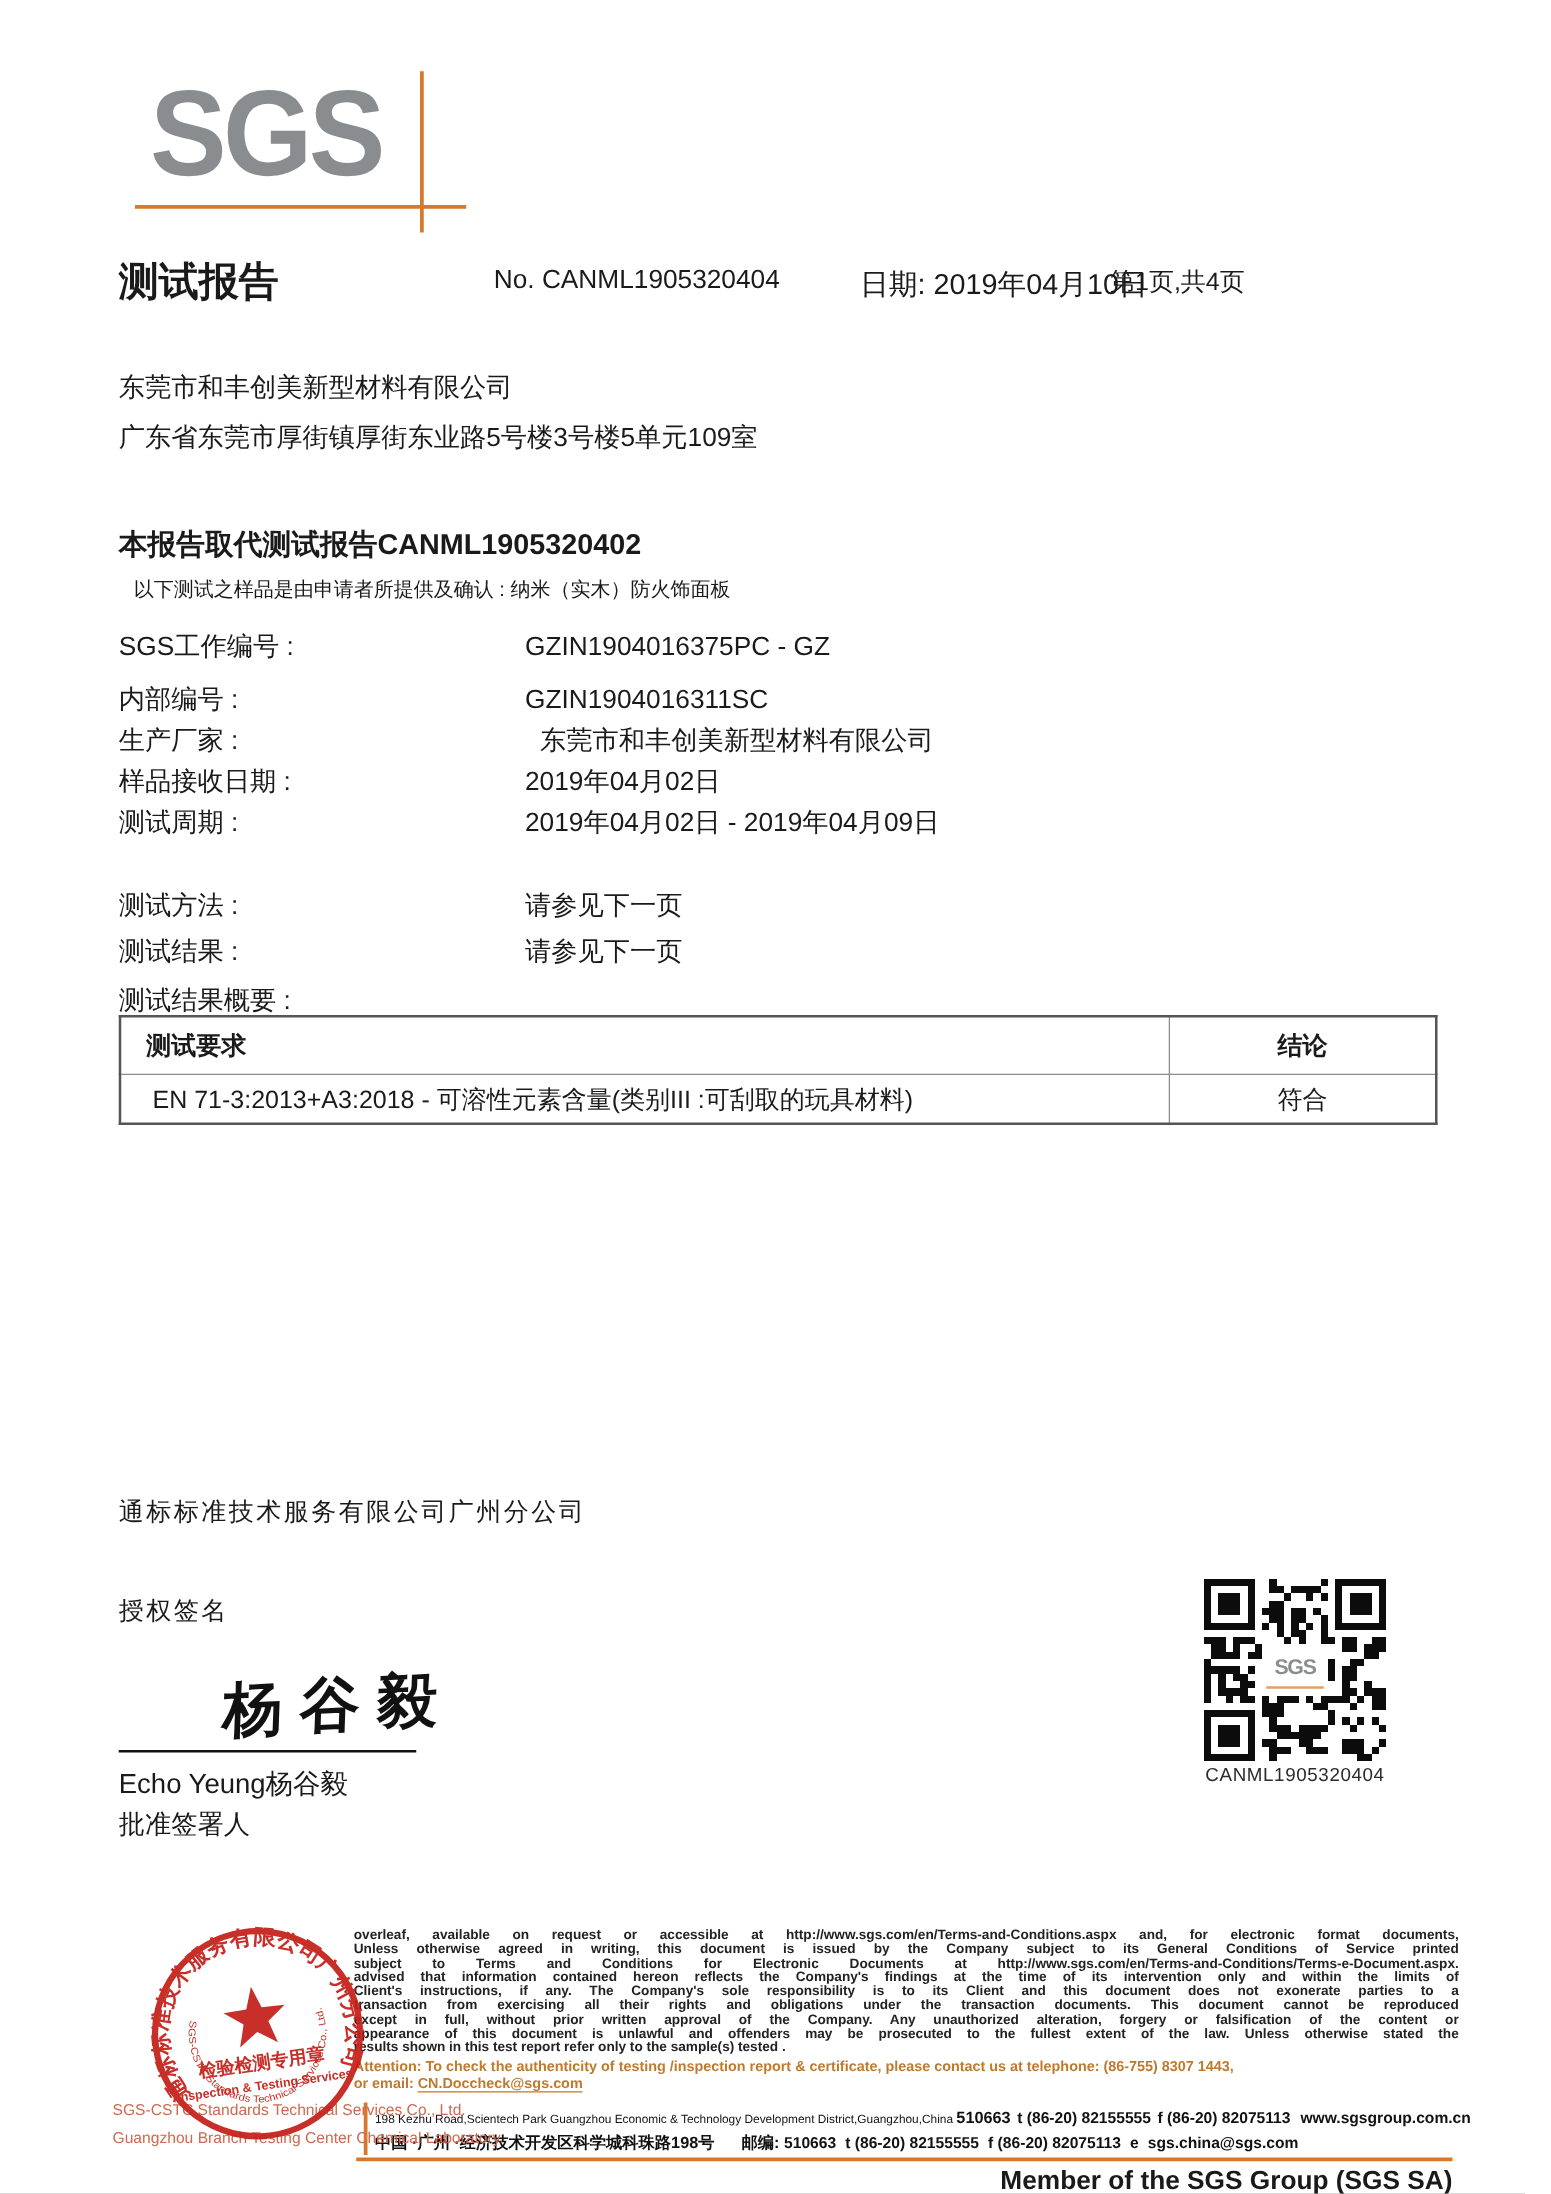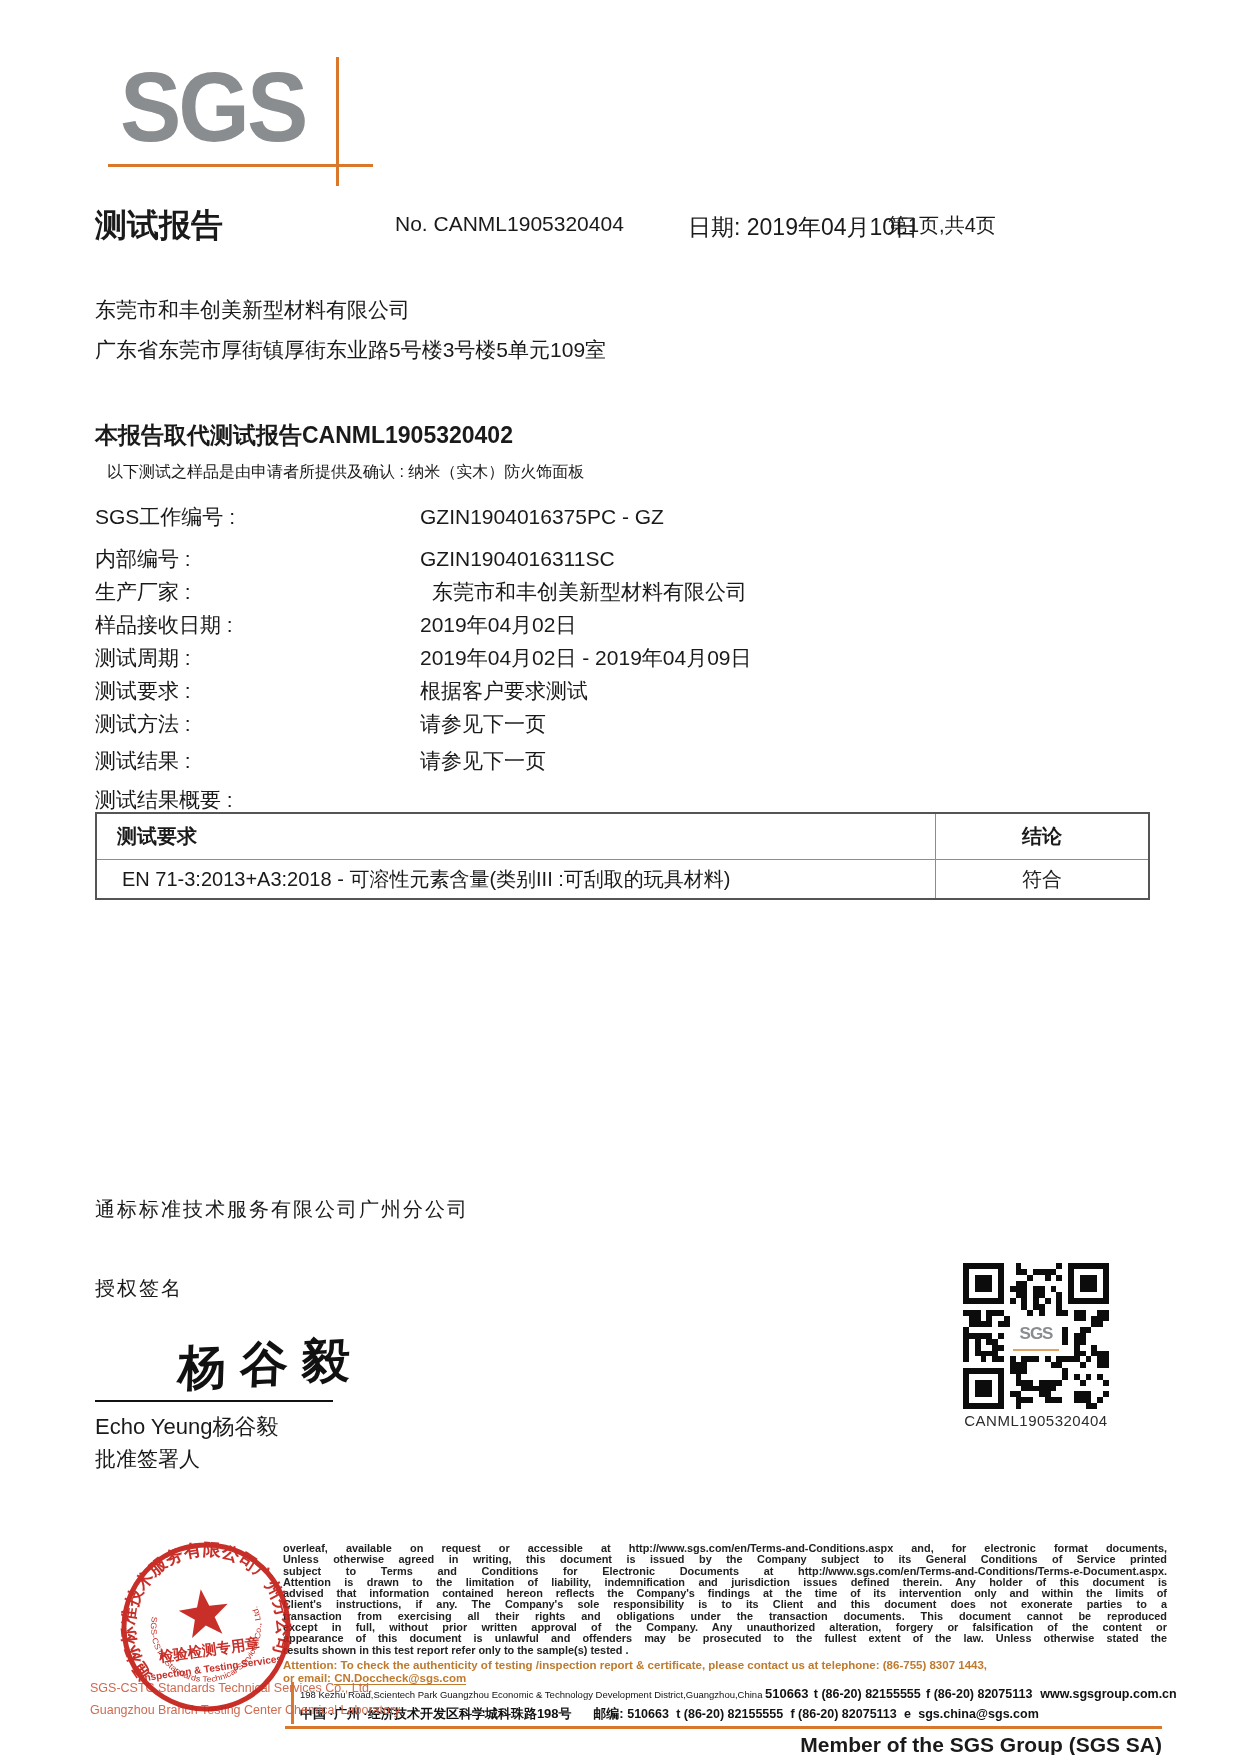--- a/index.html
+++ b/index.html
@@ -104,23 +104,20 @@
     <span class="field-label">内部编号 :</span><span>GZIN1904016311SC</span>
   </div>
   <div class="field-row" style="top:578px">
     <span class="field-label">生产厂家 :</span><span style="padding-left:12px">东莞市和丰创美新型材料有限公司</span>
   </div>
   <div class="field-row" style="top:611px">
     <span class="field-label">样品接收日期 :</span><span>2019年04月02日</span>
   </div>
   <div class="field-row" style="top:644px">
     <span class="field-label">测试周期 :</span><span>2019年04月02日 - 2019年04月09日</span>
-  </div>
-  <div class="field-row" style="top:677px">
-    <span class="field-label">测试要求 :</span><span>根据客户要求测试</span>
   </div>
   <div class="field-row" style="top:710px">
     <span class="field-label">测试方法 :</span><span>请参见下一页</span>
   </div>
   <div class="field-row" style="top:747px">
     <span class="field-label">测试结果 :</span><span>请参见下一页</span>
   </div>
 
   <div class="abs summary-heading">测试结果概要 :</div>
   <table class="summary-table">
@@ -441,21 +438,20 @@
     </g>
   </svg>
 
   <div class="lab-line lab-line1">SGS-CSTC Standards Technical Services Co., Ltd.</div>
   <div class="lab-line lab-line2">Guangzhou Branch Testing Center Chemical Laboratory.</div>
 
   <div class="abs legal">
     <div class="legal-line">overleaf, available on request or accessible at http://www.sgs.com/en/Terms-and-Conditions.aspx and, for electronic format documents,</div>
     <div class="legal-line">Unless otherwise agreed in writing, this document is issued by the Company subject to its General Conditions of Service printed</div>
     <div class="legal-line">subject to Terms and Conditions for Electronic Documents at http://www.sgs.com/en/Terms-and-Conditions/Terms-e-Document.aspx.</div>
-    <div class="legal-line">Attention is drawn to the limitation of liability, indemnification and jurisdiction issues defined therein. Any holder of this document is</div>
     <div class="legal-line">advised that information contained hereon reflects the Company's findings at the time of its intervention only and within the limits of</div>
     <div class="legal-line">Client's instructions, if any. The Company's sole responsibility is to its Client and this document does not exonerate parties to a</div>
     <div class="legal-line">transaction from exercising all their rights and obligations under the transaction documents. This document cannot be reproduced</div>
     <div class="legal-line">except in full, without prior written approval of the Company. Any unauthorized alteration, forgery or falsification of the content or</div>
     <div class="legal-line">appearance of this document is unlawful and offenders may be prosecuted to the fullest extent of the law. Unless otherwise stated the</div>
     <div class="legal-line last">results shown in this test report refer only to the sample(s) tested .</div>
     <div class="attention">
       <div>Attention: To check the authenticity of testing /inspection report &amp; certificate, please contact us at telephone: (86-755) 8307 1443,</div>
       <div><span>or email: </span><a>CN.Doccheck@sgs.com</a></div>
     </div>

